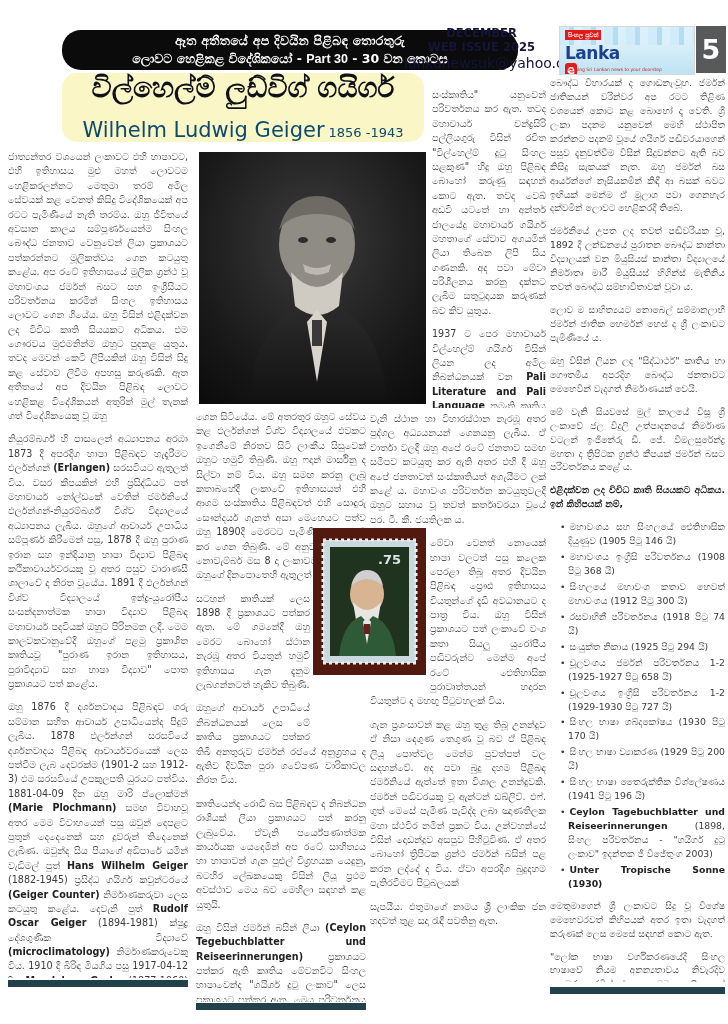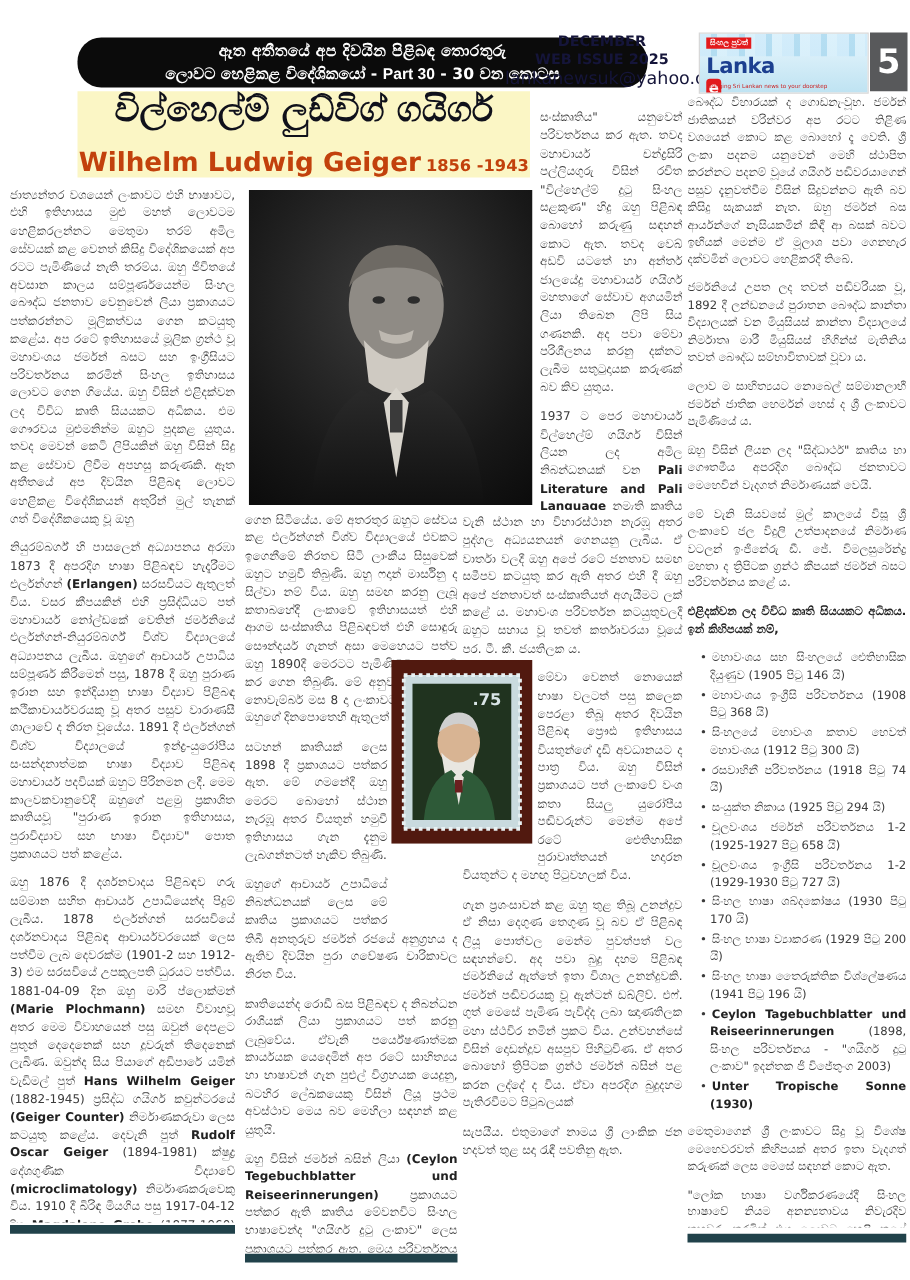--- a/index.html
+++ b/index.html
@@ -24,23 +24,23 @@
   .logo .row{position:absolute;left:4px;right:2px;top:16px;display:flex;align-items:baseline;flex-direction:column;}
   .logo .lk{color:#1c3f8f;font-weight:bold;font-size:17px;letter-spacing:-.5px;}
   .logo .e{background:#e31a1c;color:#fff;font-weight:bold;font-size:12px;border-radius:3px;
         padding:0 2px;margin:0 1px;}
   .logo .uk{color:#1c3f8f;font-weight:bold;font-size:10px;margin-left:1px;}
   .logo .tl{position:absolute;bottom:2px;left:6px;font-size:4.5px;color:#c22;white-space:nowrap;}
   .pagenum{left:696px;top:26px;width:30px;height:47px;background:#58595b;color:#fff;
         display:flex;align-items:center;justify-content:center;font-size:27px;font-weight:bold;}
   
   .titlebox{left:62px;top:73px;width:362px;height:69px;background:#fbf6c5;text-align:center;
-        display:flex;flex-direction:column;justify-content:center;}
+        display:flex;flex-direction:column;justify-content:center;border-radius:15px;}
   .title-si{font-size:28px;font-weight:bold;color:#10111b;line-height:1.05;}
-  .title-en{color:#c2410c;font-weight:bold;margin-top:15px;}
+  .title-en{color:#0c4a6e;font-weight:normal;margin-top:15px;}
   .title-en .name{font-size:21px;}
   .title-en .yrs{font-size:13px;margin-left:4px;}
   
   .col{font-size:9.6px;line-height:1.5;color:#3b3b3b;text-align:justify;overflow:hidden;}
   .col p{margin:0 0 9px 0;}
   .c1{left:8px;top:150px;width:180px;height:828px;}
   .c2{left:196px;top:152px;width:170px;height:850px;}
   .c3a{left:432px;top:88px;width:114px;height:320px;}
   .c3b{left:370px;top:412px;width:176px;height:604px;}
   .c4{left:550px;top:76px;width:175px;height:906px;font-size:9.3px;}

